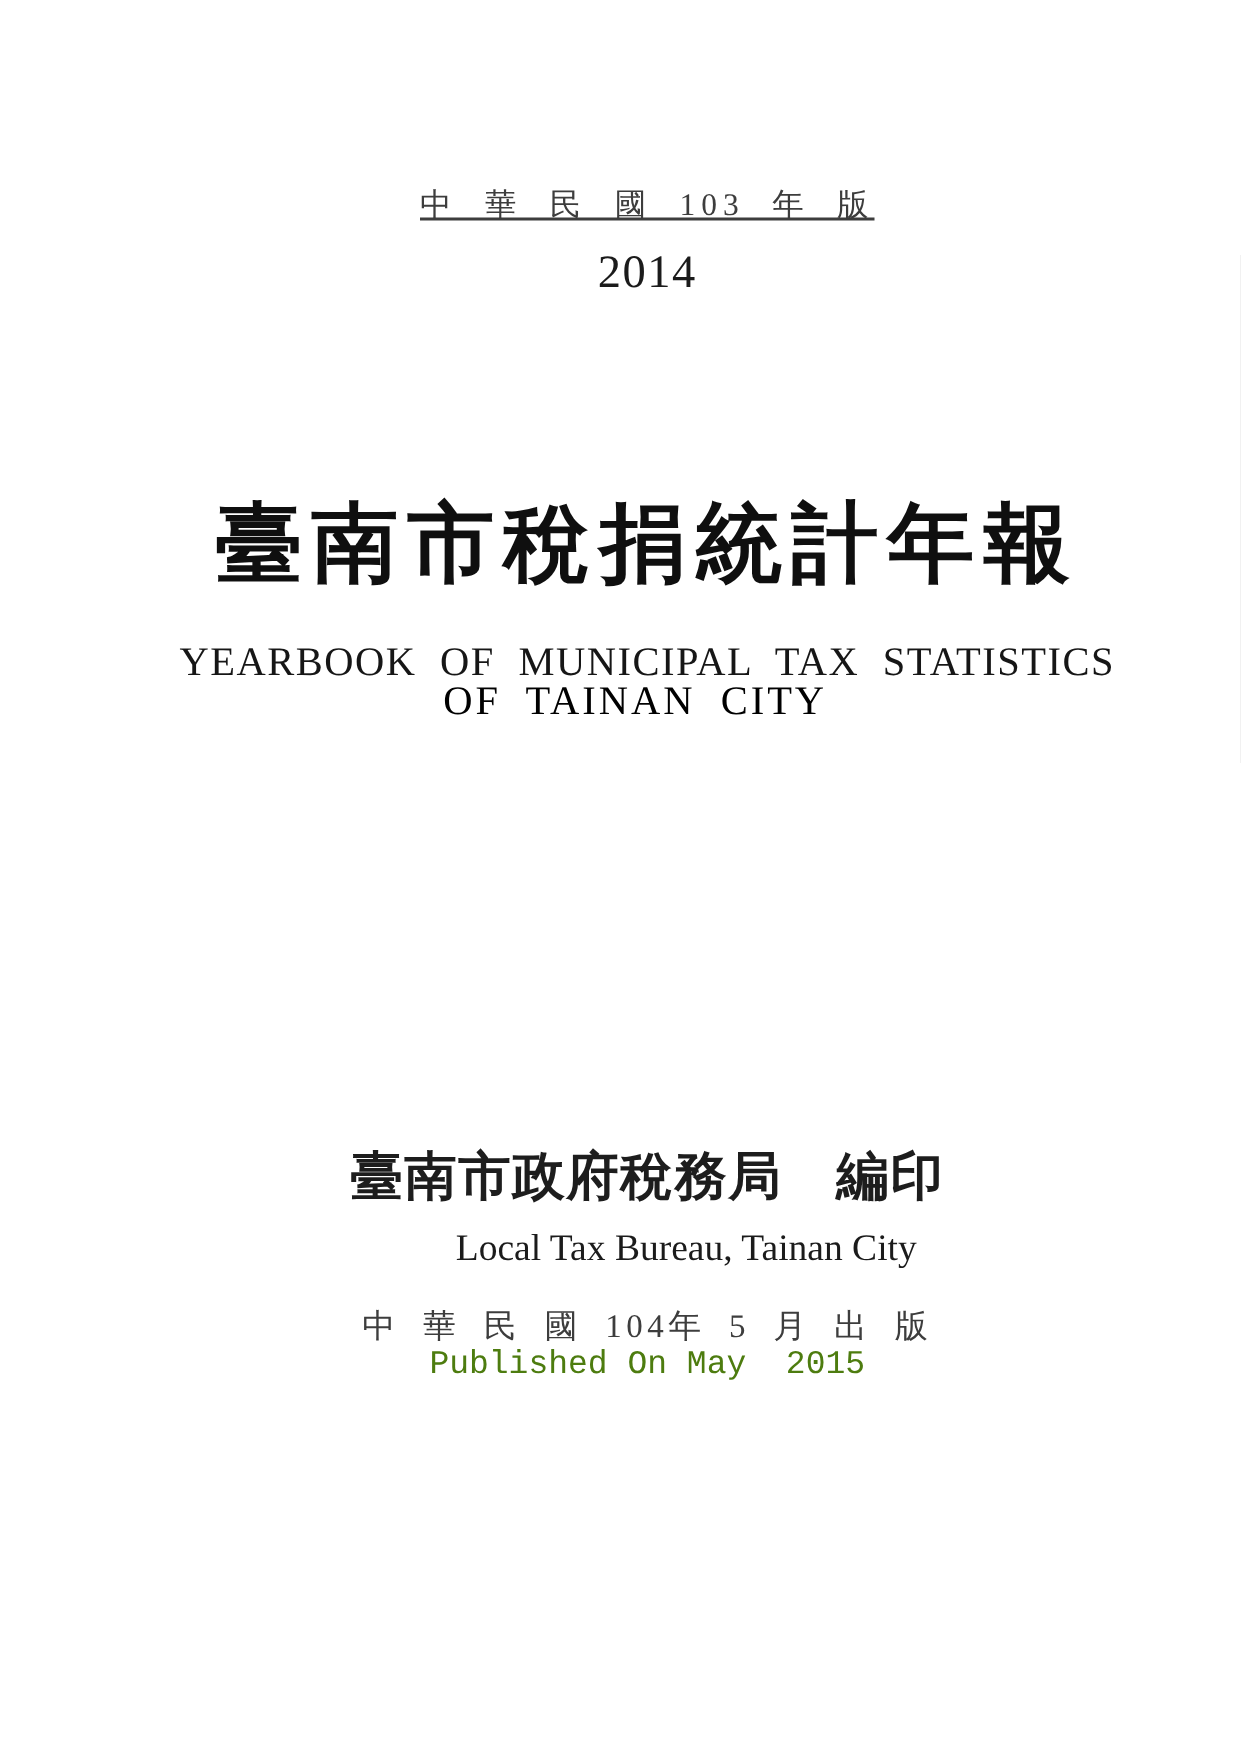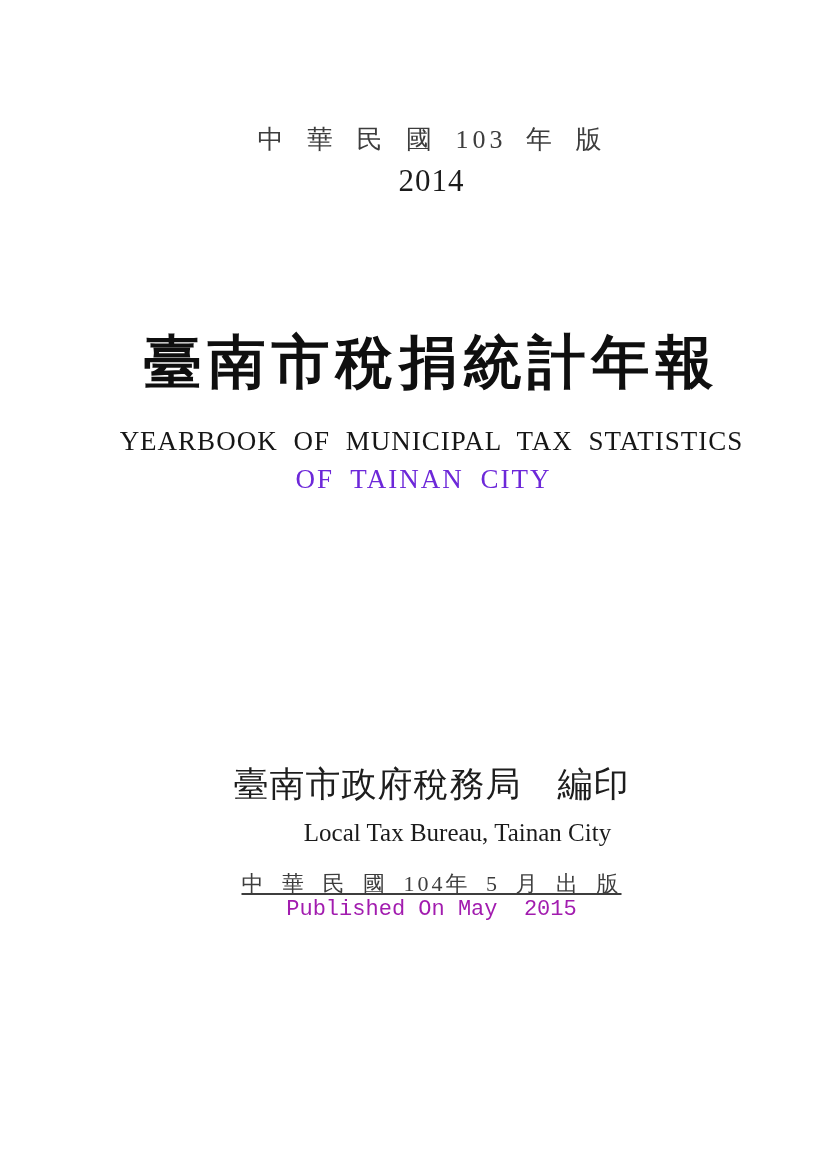--- a/index.html
+++ b/index.html
@@ -28,24 +28,25 @@
   .line {
     position: absolute;
     left: 0;
     right: 0;
     text-align: center;
     white-space: pre;
   }
 
   .roc-edition-line {
     top: 122px;
-    font-size: 26px;
+    font-size: 21px;
     letter-spacing: 4px;
     word-spacing: 9px;
     color: #3d3d3d; 
+    text-decoration: underline;
   }
   .year-western {
     top: 163px;
     font-size: 31px;
     letter-spacing: 1px;
     color: #1b1b1b;
     font-family: Liberation Serif, serif;
   }
   .title-zh {
     top: 324px;
@@ -55,53 +56,53 @@
     font-weight: bold;
   }
   .title-en-1 {
     top: 426px;
     font-size: 27px;
     letter-spacing: 1px;
     word-spacing: 8px;
     color: #161616;
   }
   .title-en-2 {
-    top: 464px;
+    top: 452px;
     font-size: 27px;
     letter-spacing: 2px;
     word-spacing: 8px;
-    color: #6d28d9;
+    color: #000000;
     transform: translateX(-8px);
   }
   .publisher-zh {
     top: 761px;
     font-size: 35px;
     letter-spacing: 1px;
     color: #1d1d1d;
+    font-weight: bold;
   }
   .publisher-en {
     top: 819px;
     font-size: 25px;
     color: #1b1b1b;
     transform: translateX(26px);
   }
   .roc-publish-line {
     top: 869px;
     font-size: 22px;
     letter-spacing: 3px;
     word-spacing: 7px;
     color: #3d3d3d; 
-    text-decoration: underline;
   }
   .publish-en-line {
     top: 897px;
     font-size: 22px;
     font-family: "Liberation Mono", "DejaVu Sans Mono", monospace;
     letter-spacing: 0px;
-    color: #a21caf;
+    color: #4d7c0f;
     text-align: center;
   }
 </style>
 </head>
 <body>
 
 <div class="page">
   <div class="content">
 
     <div class="line roc-edition-line">中 華 民 國 103 年 版</div>

